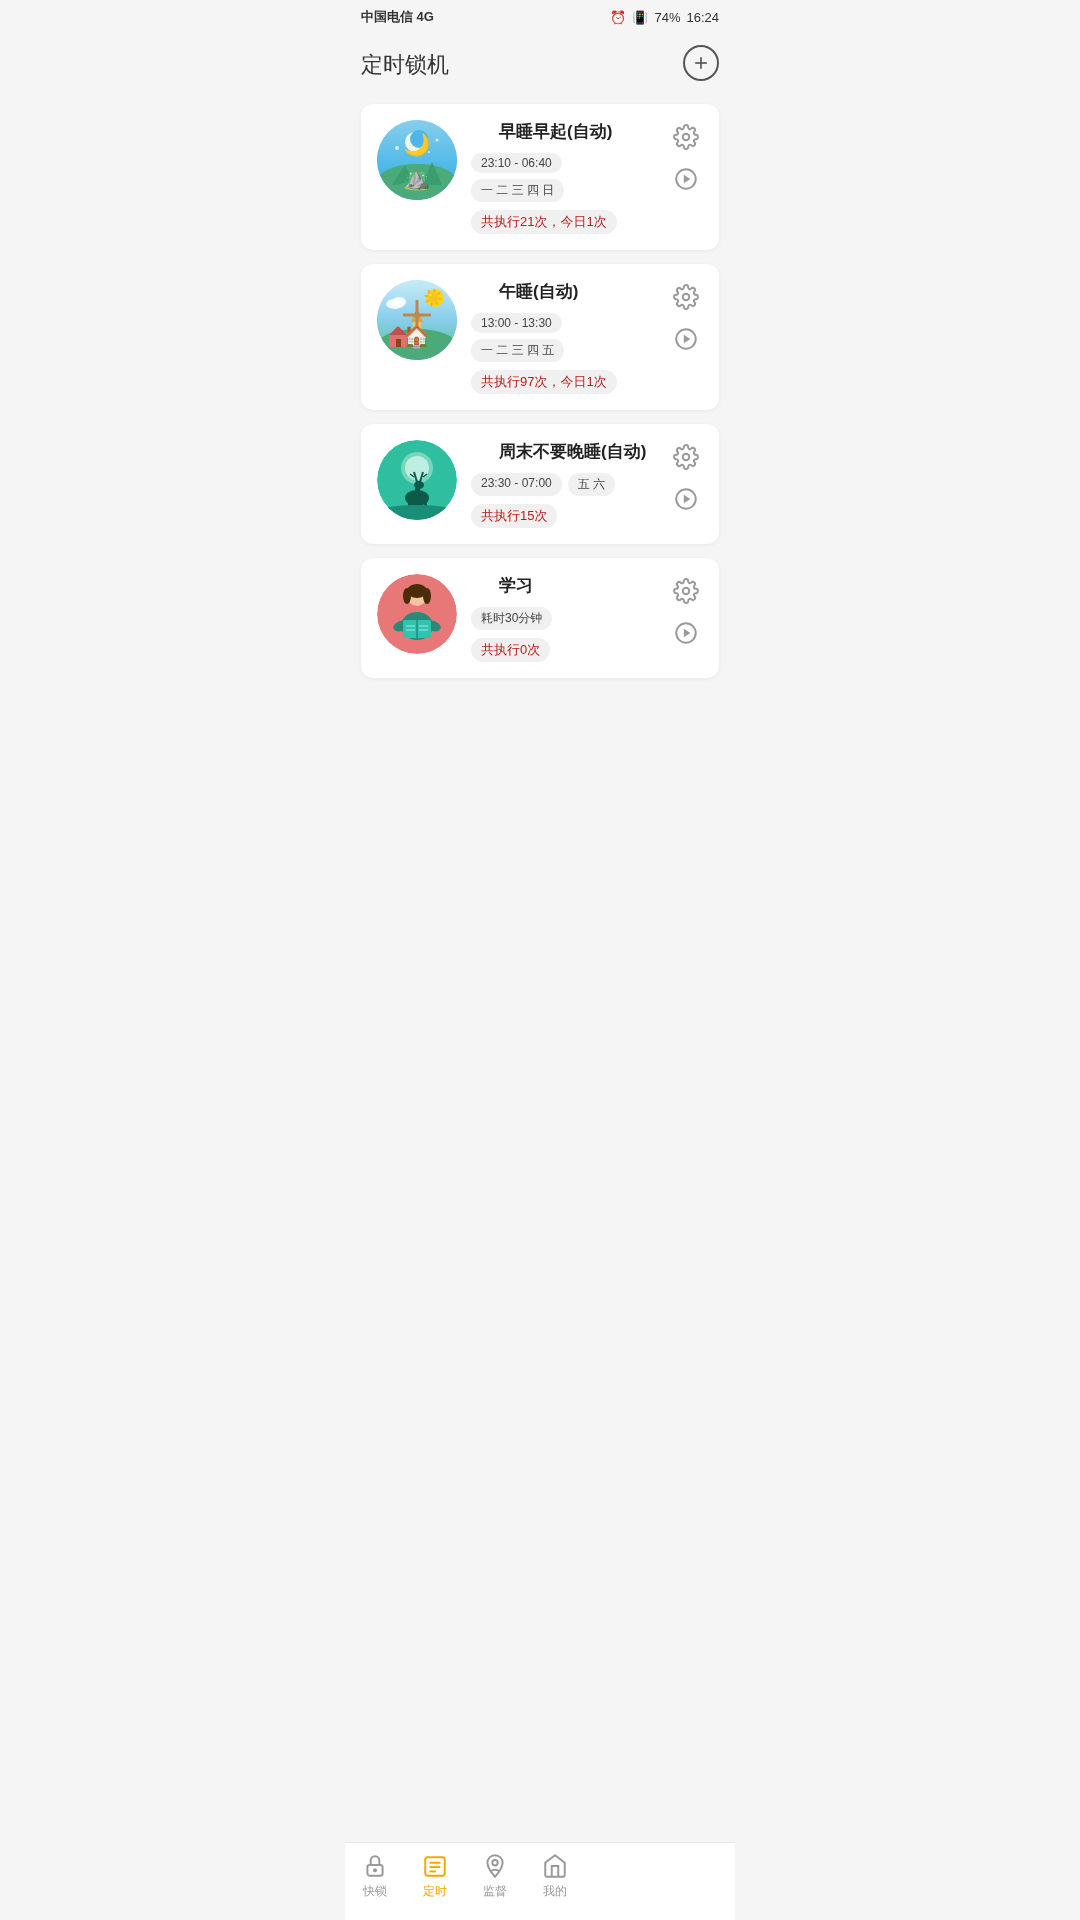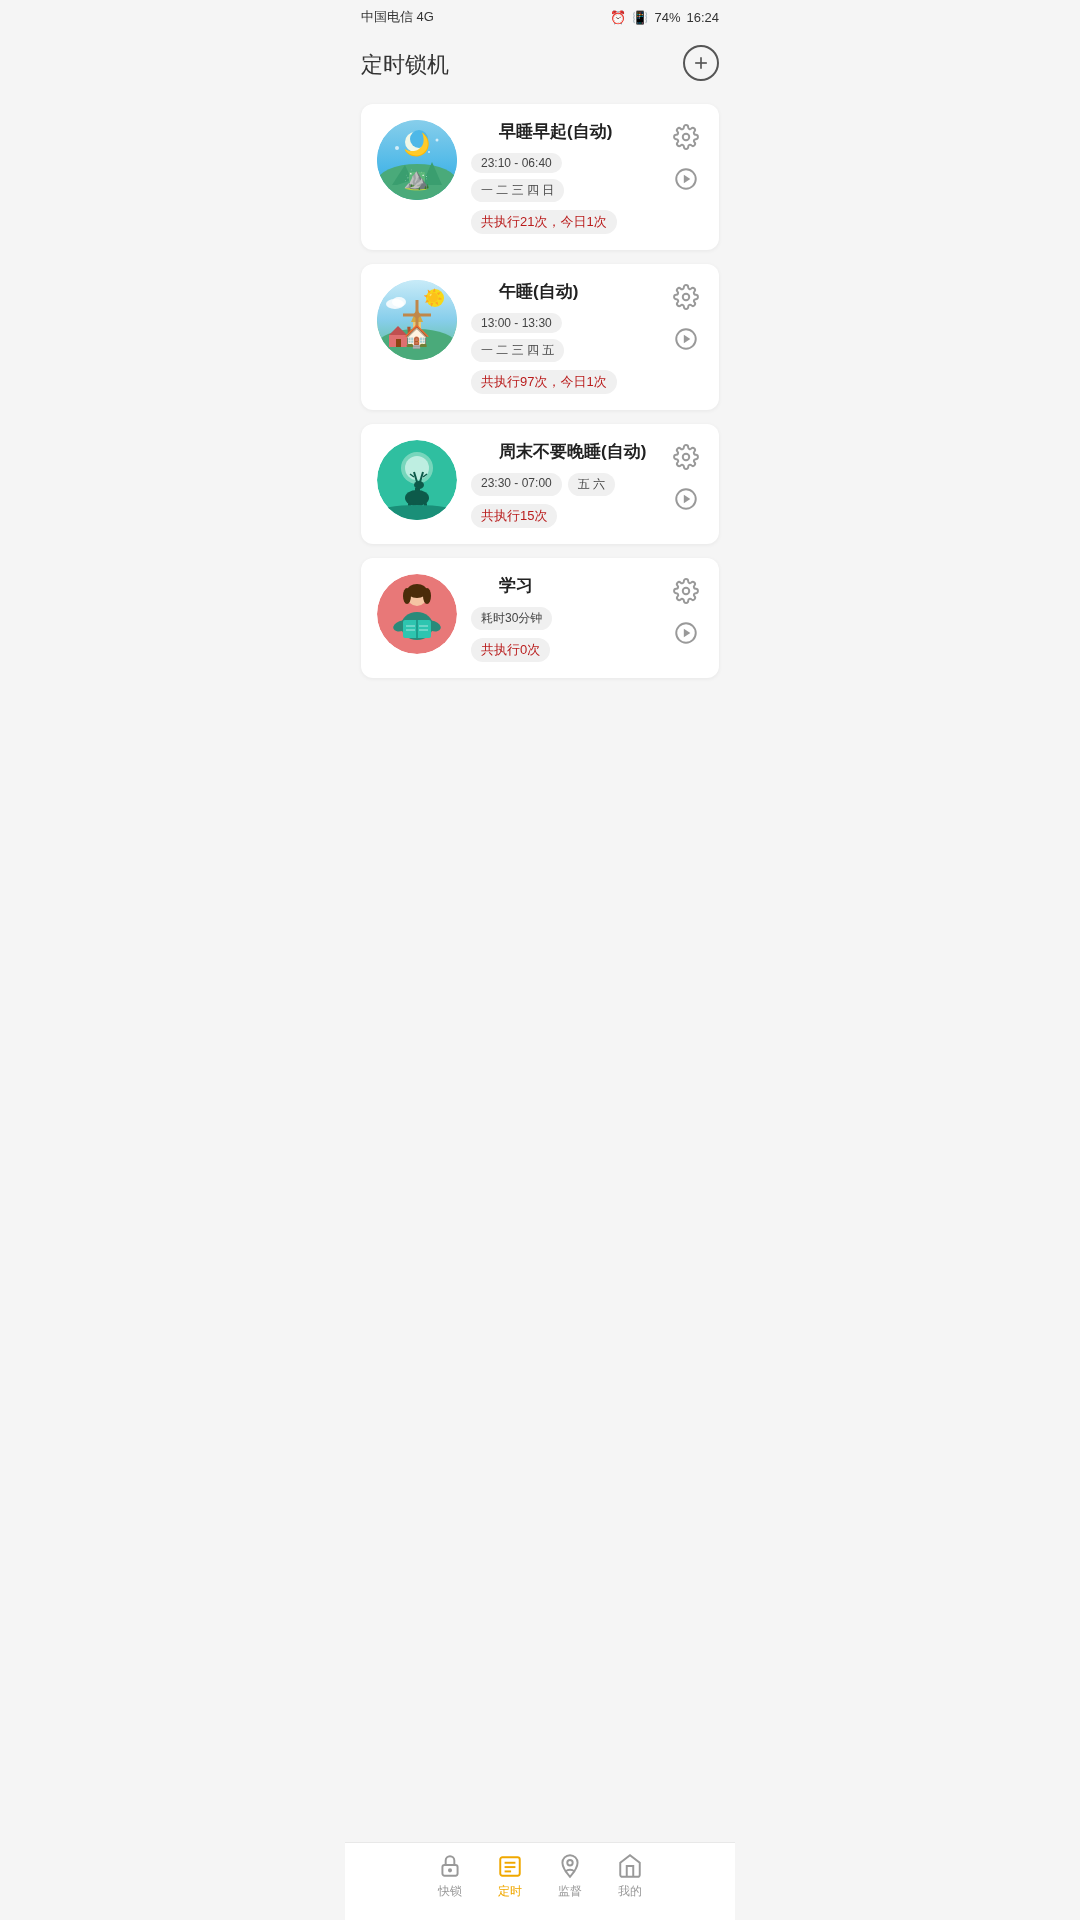--- a/index.html
+++ b/index.html
@@ -19,21 +19,21 @@
     .status-bar {
       display: flex;
       justify-content: space-between;
       align-items: center;
       padding: 8px 16px 4px;
       background: #f5f5f5;
       font-size: 13px;
       font-weight: 500;
       color: #333;
     }
-    .status-left { font-size: 13px; }
+    .status-left { font-size: 13px; font-weight: bold; }
     .status-right {
       display: flex;
       align-items: center;
       gap: 6px;
       font-size: 13px;
     }
 
     
     .page-header {
       position: relative;
@@ -198,21 +198,21 @@
     
     .bottom-nav {
       position: fixed;
       bottom: 0;
       left: 50%;
       transform: translateX(-50%);
       width: 390px;
       background: #fff;
       border-top: 1px solid #e8e8e8;
       display: flex;
-      justify-content: center;
+      justify-content: flex-start;
       padding: 10px 0 20px;
     }
     .nav-item {
       display: flex;
       flex-direction: column;
       align-items: center;
       gap: 4px;
       cursor: pointer;
       min-width: 60px;
     }

